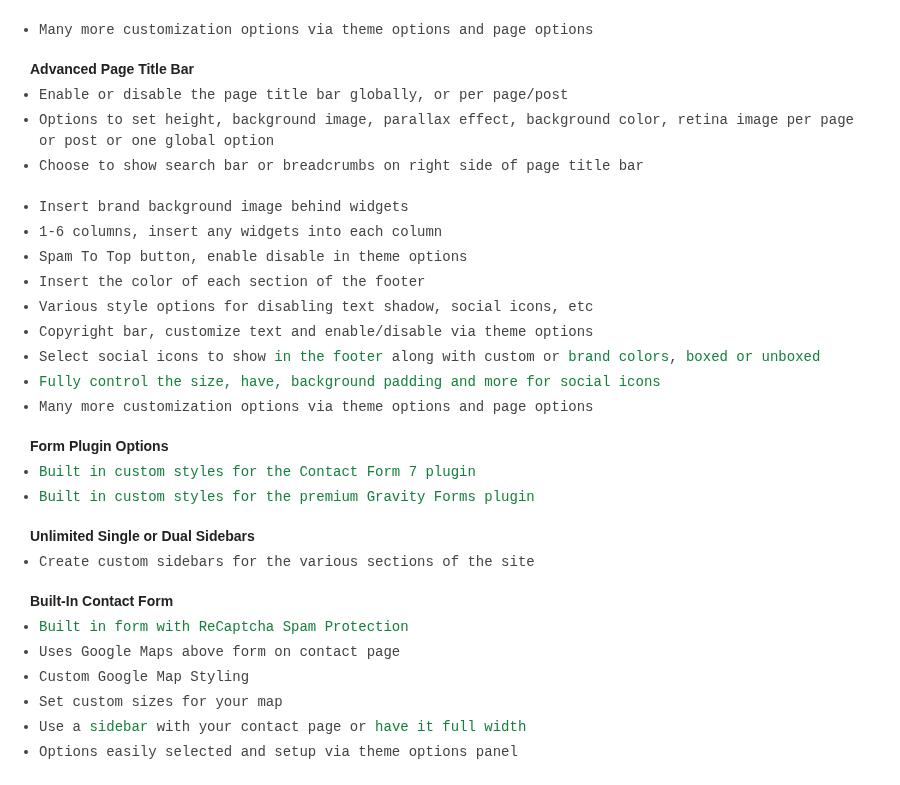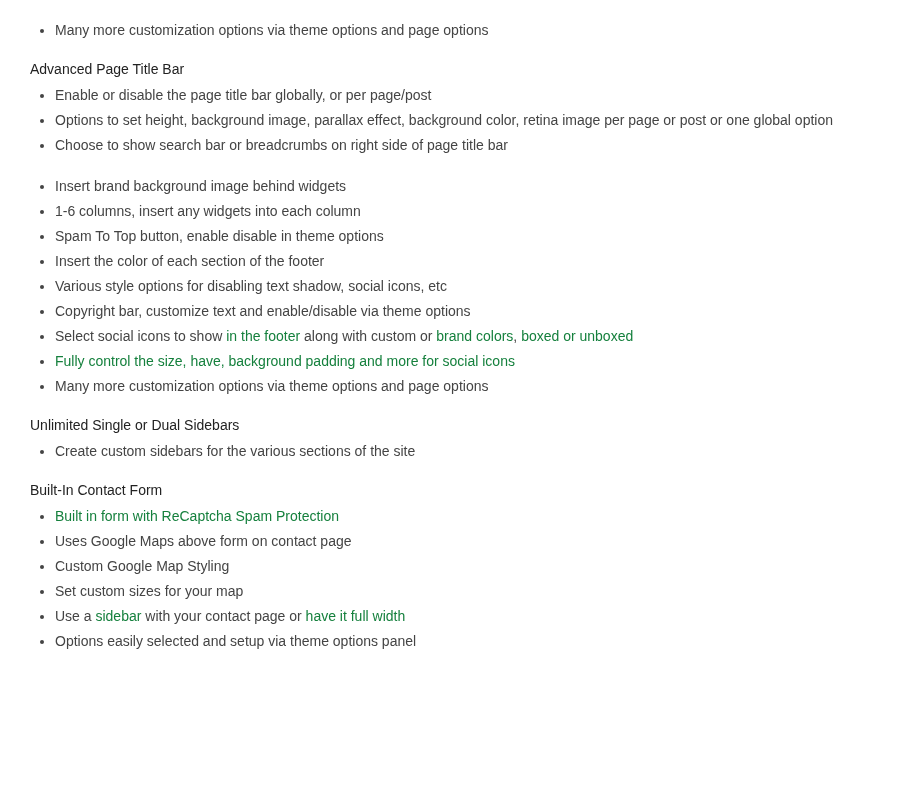--- a/index.html
+++ b/index.html
@@ -16,29 +16,30 @@
       padding: 20px 30px;
       width: 900px;
       min-height: 785px;
     }
 
     .section {
       margin-bottom: 20px;
     }
 
     .section-title {
-      font-weight: normal;
+      font-weight: bold;
       font-size: 14px;
       color: #222;
       margin-bottom: 8px;
     }
 
     ul {
-      margin-left: 20px;
+      margin-left: 4px;
       padding-left: 5px;
+      font-family: Liberation Mono, monospace;
     }
 
     ul li {
       margin-bottom: 4px;
       line-height: 1.5;
       color: #444;
     }
 
     a.link-blue {
       color: #15803d;
@@ -76,20 +77,27 @@
         <li>Spam To Top button, enable disable in theme options</li>
         <li>Insert the color of each section of the footer</li>
         <li>Various style options for disabling text shadow, social icons, etc</li>
         <li>Copyright bar, customize text and enable/disable via theme options</li>
         <li>Select social icons to show <a class="link-blue" href="#">in the footer</a> along with custom or <a class="link-blue" href="#">brand colors</a>, <a class="link-blue" href="#">boxed or unboxed</a></li>
         <li><a class="link-blue" href="#">Fully control the size, have, background padding and more for social icons</a></li>
         <li>Many more customization options via theme options and page options</li>
       </ul>
     </div>
     <div class="section">
+      <div class="section-title">Form Plugin Options</div>
+      <ul>
+        <li><a class="link-blue" href="#">Built in custom styles for the Contact Form 7 plugin</a></li>
+        <li><a class="link-blue" href="#">Built in custom styles for the premium Gravity Forms plugin</a></li>
+      </ul>
+    </div>
+    <div class="section">
       <div class="section-title">Unlimited Single or Dual Sidebars</div>
       <ul>
         <li>Create custom sidebars for the various sections of the site</li>
       </ul>
     </div>
     <div class="section">
       <div class="section-title">Built-In Contact Form</div>
       <ul>
         <li><a class="link-blue" href="#">Built in form with ReCaptcha Spam Protection</a></li>
         <li>Uses Google Maps above form on contact page</li>

